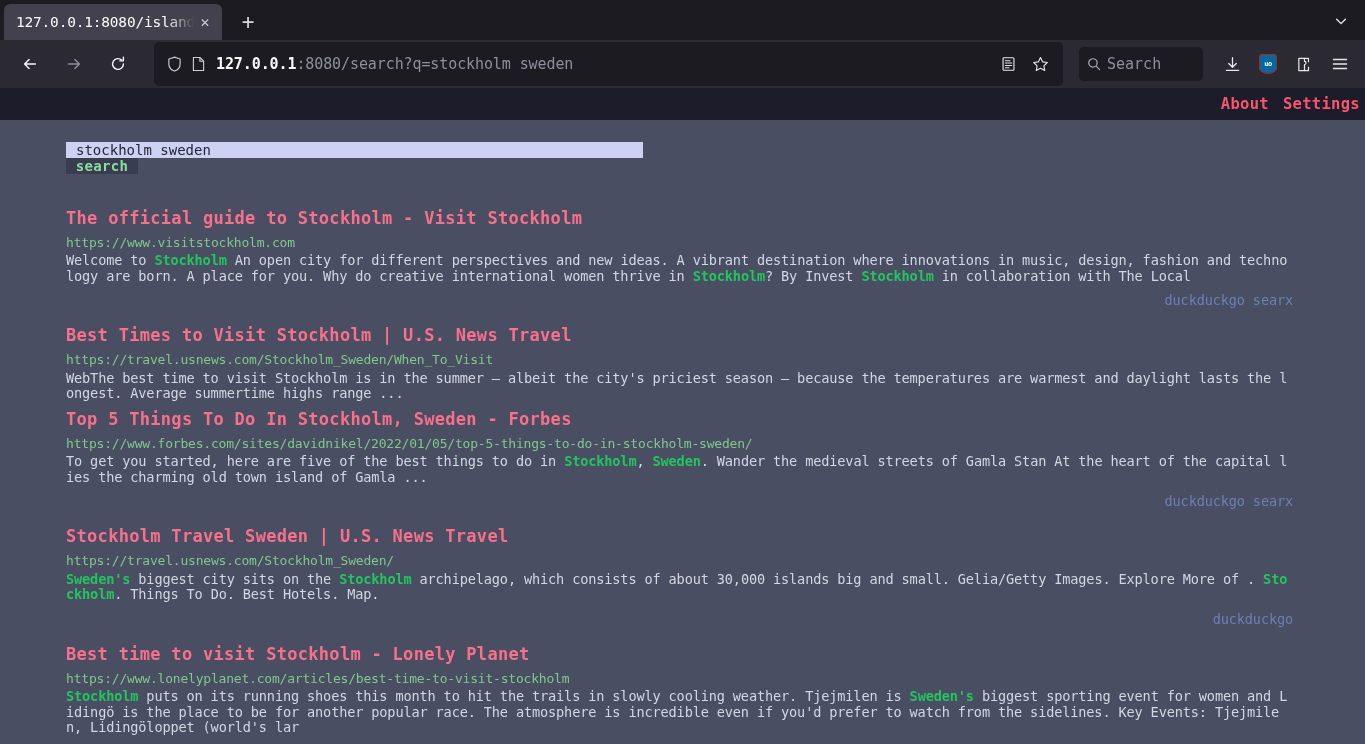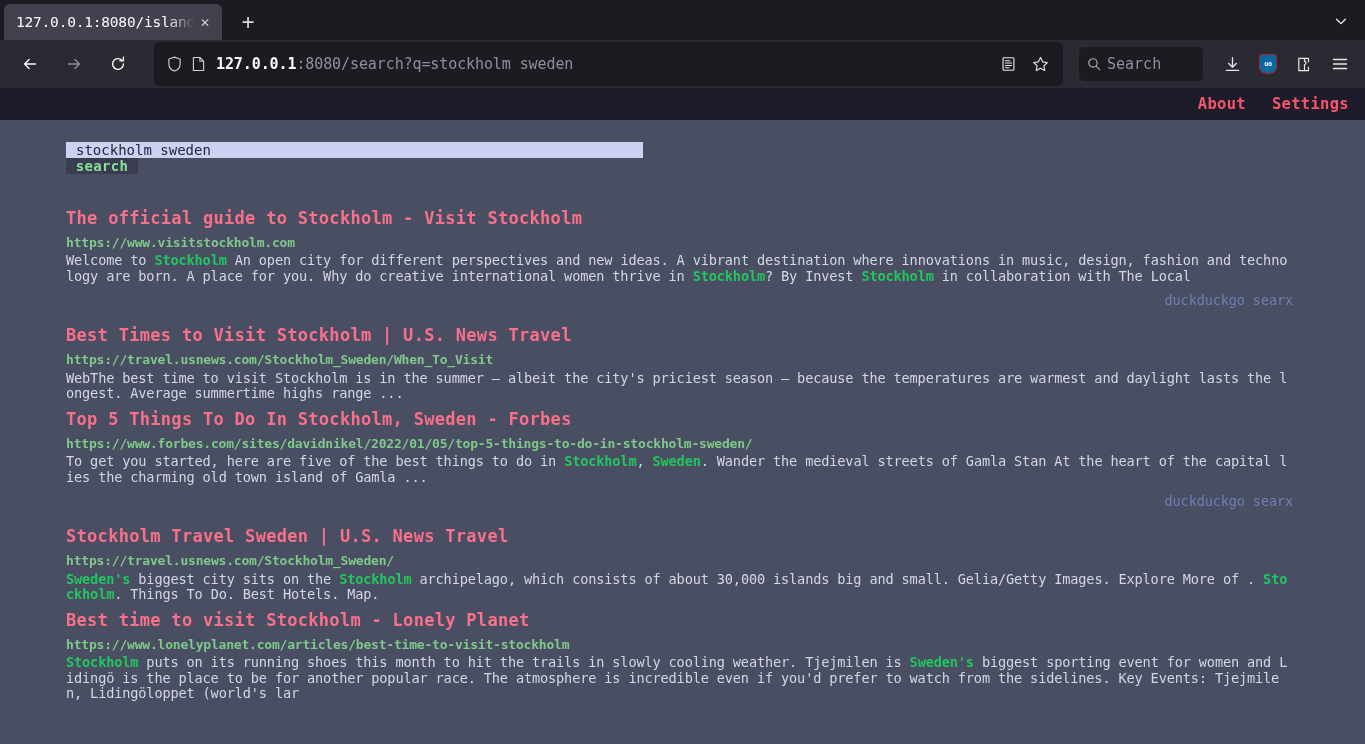--- a/index.html
+++ b/index.html
@@ -100,21 +100,21 @@
     color:#fff; font-size:7px; font-weight:bold; letter-spacing:-0.5px;
     border:1px solid #b32222;
   }
 
   
   .page { width:1365px; height:656px; background:#4a4e63; overflow:hidden; }
 
   .site-header {
     height:32px; background:#1d1c2b;
     display:flex; align-items:center; justify-content:flex-end;
-    padding-right:16px; gap:26px;
+    padding-right:5px; gap:14px;
   }
   .site-header a {
     color:#f8556d; font-size:15.5px; font-weight:bold;
     text-decoration:none; letter-spacing:0.3px;
   }
 
   .searchform {
     display:flex; margin:22px 0 0 66px; width:577px; height:29px;flex-direction:column;
   }
   .q-input {
@@ -131,21 +131,21 @@
 
   .results { margin-top:36px; padding-left:66px; padding-right:72px; }
   .result { margin-bottom:6px; }
   .r-title {
     display:block; color:#f8708a; font-size:17px; font-weight:bold;
     text-decoration:none; letter-spacing:0.3px; line-height:1.35;
     margin-bottom:3px;
   }
   .r-url {
     display:block; color:#7fc98a; font-size:13px;
-    text-decoration:none; line-height:1.5; letter-spacing:-0.2px;font-weight:bold;
+    text-decoration:none; line-height:1.5; letter-spacing:-0.2px;
   }
   .r-content {
     color:#d3d6e4; font-size:13.6px; line-height:15.5px;
     margin-top:1px; letter-spacing:-0.15px;
     word-break:break-all; overflow-wrap:anywhere;
   }
   .r-content b { color:#22c55e; font-weight:bold; }
   .r-engines {
     text-align:right; color:#6d7fb5; font-size:13.5px;
     margin-top:8px; margin-bottom:16px; letter-spacing:-0.1px;
@@ -280,20 +280,21 @@
       <a class="r-title" href="#">Top 5 Things To Do In Stockholm, Sweden - Forbes</a>
       <a class="r-url" href="#">https://www.forbes.com/sites/davidnikel/2022/01/05/top-5-things-to-do-in-stockholm-sweden/</a>
       <p class="r-content">To get you started, here are five of the best things to do in <b>Stockholm</b>, <b>Sweden</b>. Wander the medieval streets of Gamla Stan At the heart of the capital lies the charming old town island of Gamla ...</p>
       <div class="r-engines">duckduckgo searx</div>
     </div>
 
     <div class="result">
       <a class="r-title" href="#">Stockholm Travel Sweden | U.S. News Travel</a>
       <a class="r-url" href="#">https://travel.usnews.com/Stockholm_Sweden/</a>
       <p class="r-content"><b>Sweden's</b> biggest city sits on the <b>Stockholm</b> archipelago, which consists of about 30,000 islands big and small. Gelia/Getty Images. Explore More of . <b>Stockholm</b>. Things To Do. Best Hotels. Map.</p>
+      <div class="r-engines">duckduckgo</div>
     </div>
 
     <div class="result">
       <a class="r-title" href="#">Best time to visit Stockholm - Lonely Planet</a>
       <a class="r-url" href="#">https://www.lonelyplanet.com/articles/best-time-to-visit-stockholm</a>
       <p class="r-content"><b>Stockholm</b> puts on its running shoes this month to hit the trails in slowly cooling weather. Tjejmilen is <b>Sweden's</b> biggest sporting event for women and Lidingö is the place to be for another popular race. The atmosphere is incredible even if you'd prefer to watch from the sidelines. Key Events: Tjejmilen, Lidingöloppet (world's lar</p>
 
     </div>
 
   </div>

